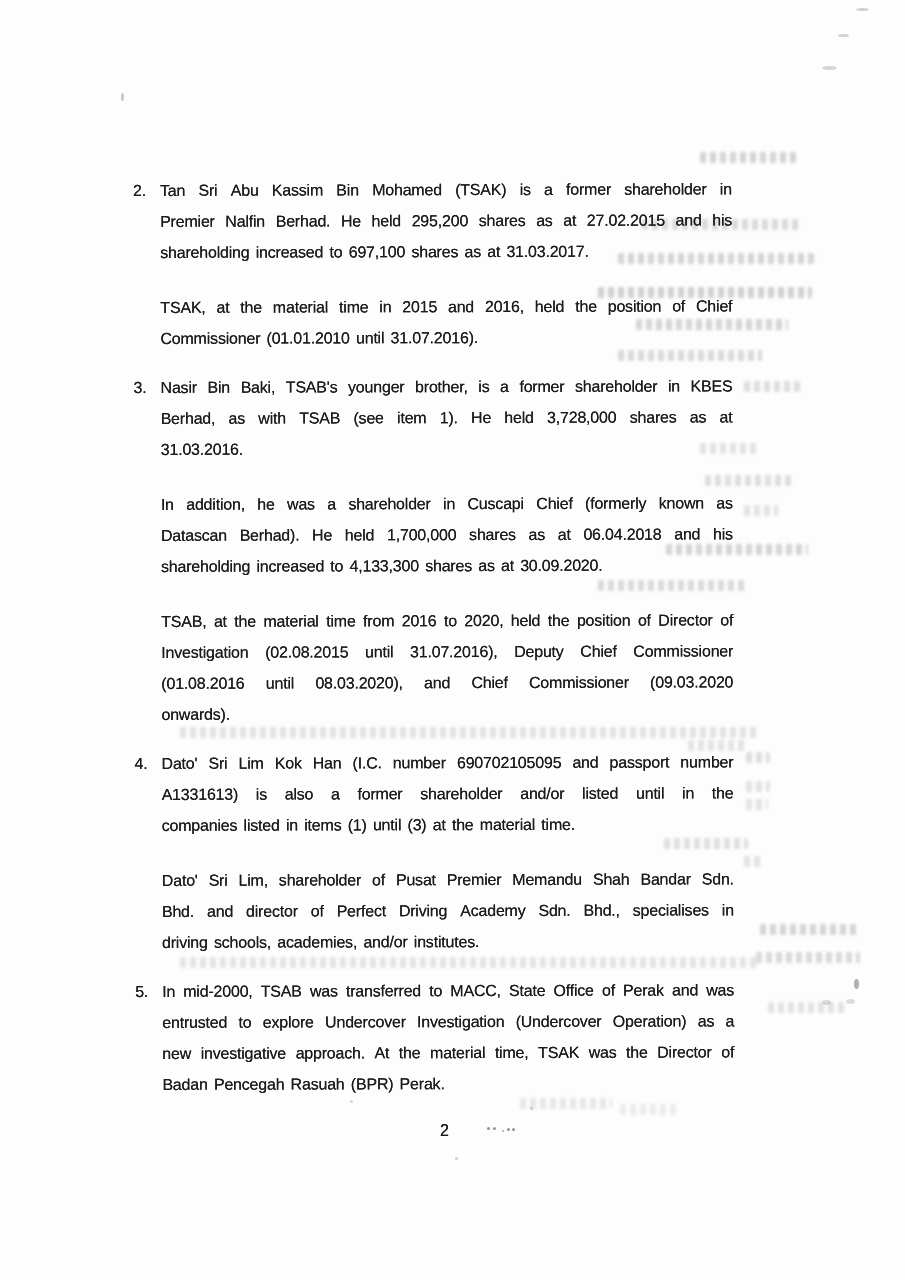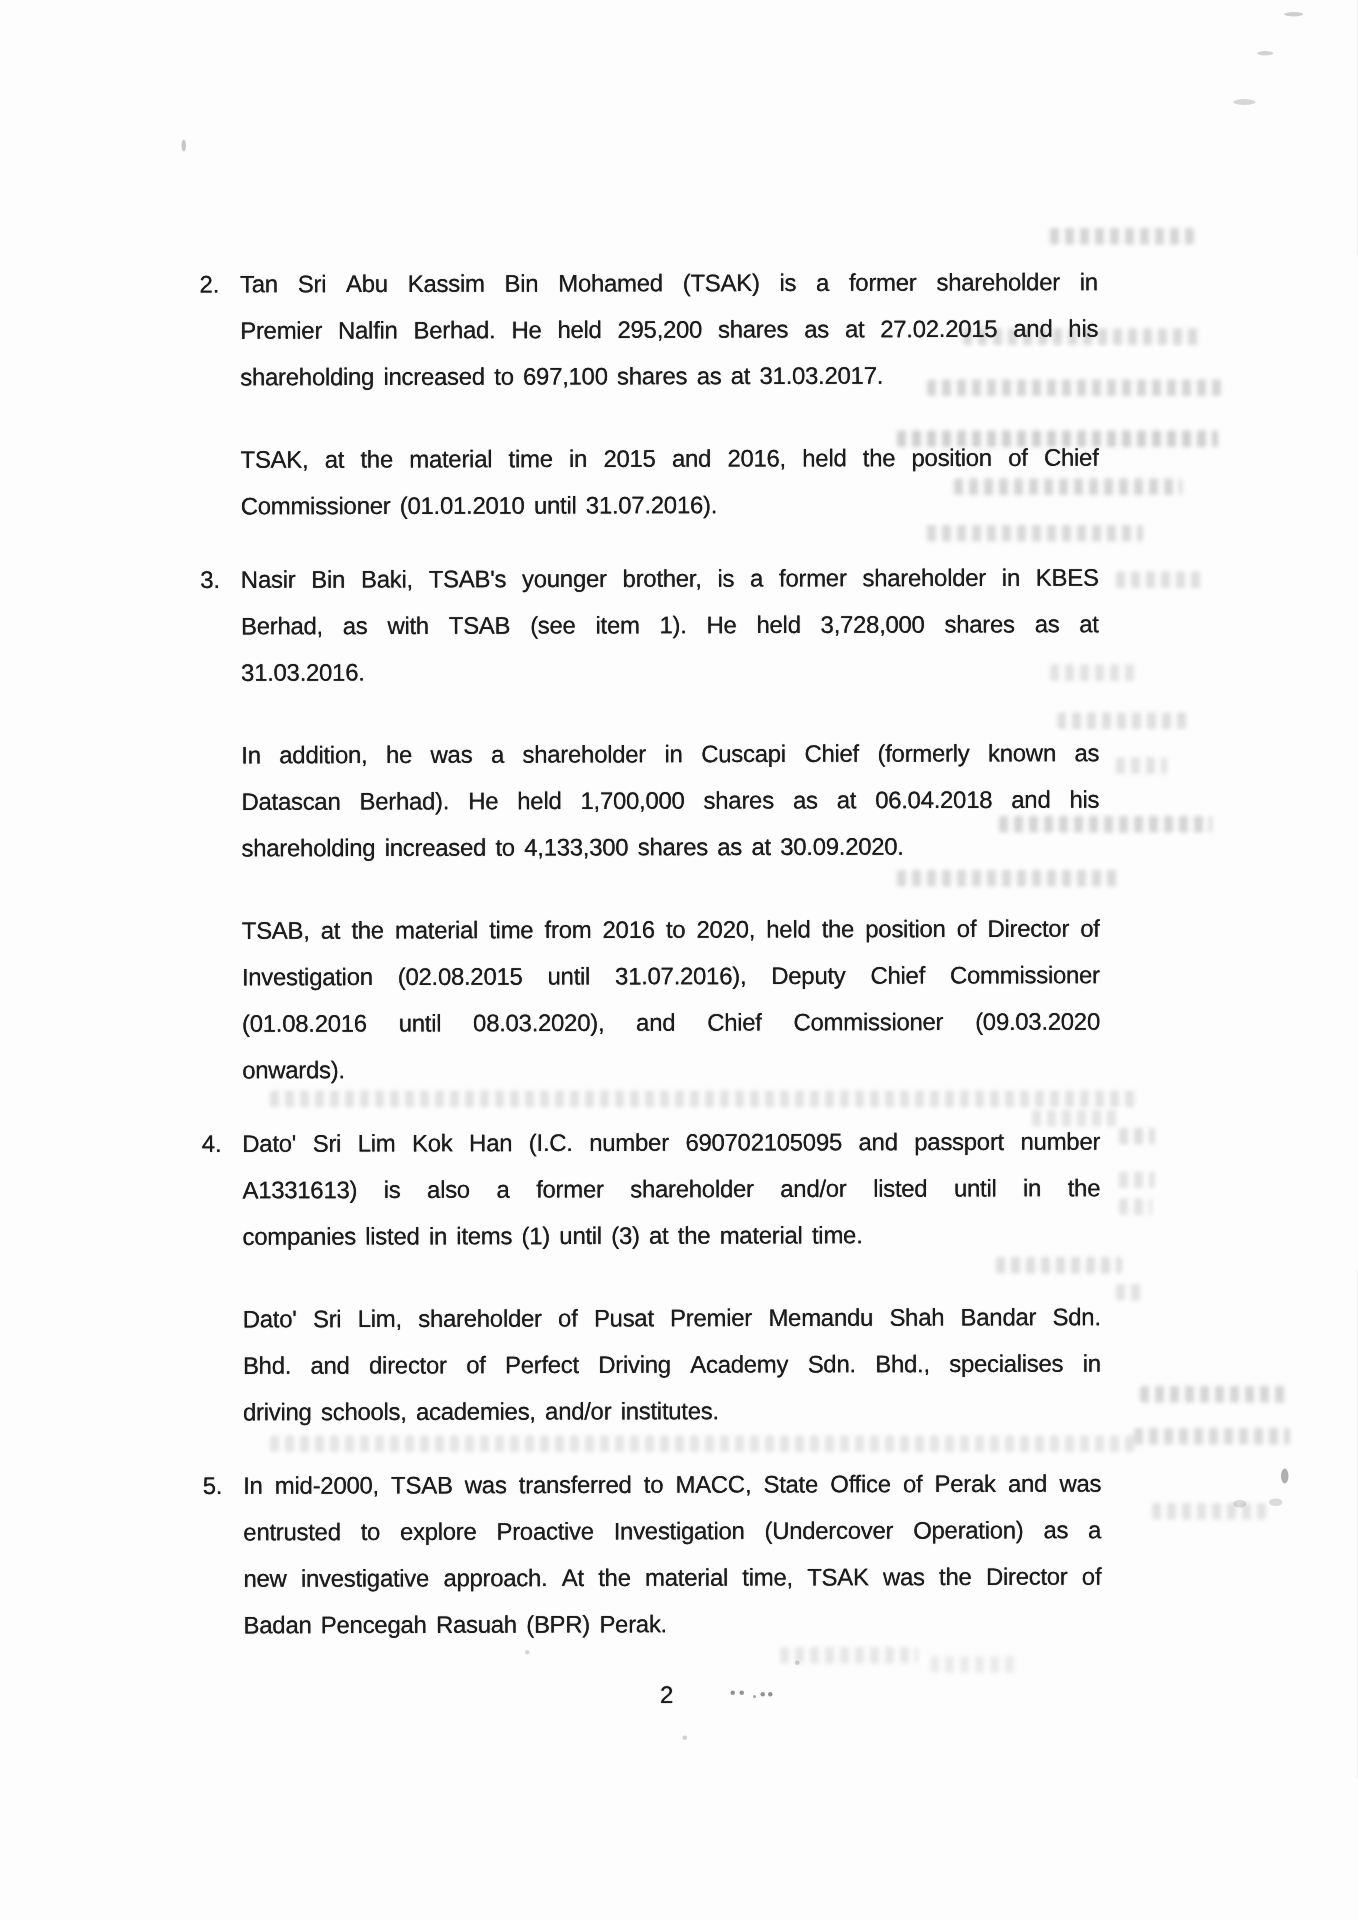--- a/index.html
+++ b/index.html
@@ -343,21 +343,21 @@
               <span>Office</span>
               <span>of</span>
               <span>Perak</span>
               <span>and</span>
               <span>was</span>
             </div>
             <div class="jline">
               <span>entrusted</span>
               <span>to</span>
               <span>explore</span>
-              <span>Proactive</span>
+              <span>Undercover</span>
               <span>Investigation</span>
               <span>(Undercover</span>
               <span>Operation)</span>
               <span>as</span>
               <span>a</span>
             </div>
             <div class="jline">
               <span>new</span>
               <span>investigative</span>
               <span>approach.</span>

